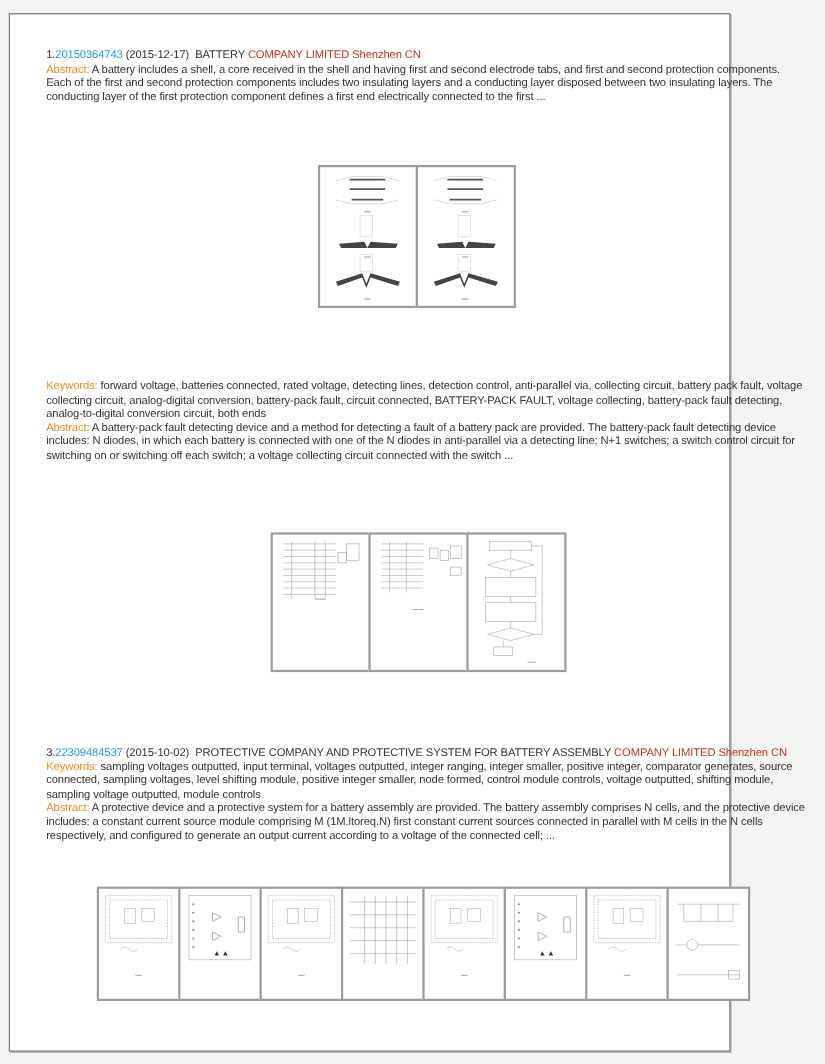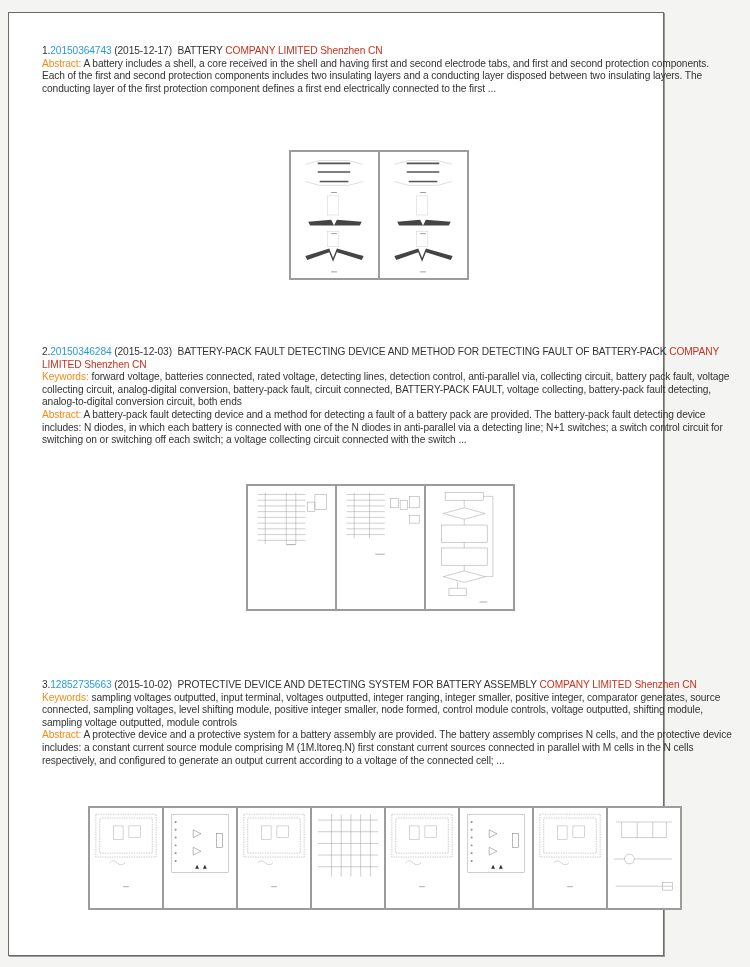--- a/index.html
+++ b/index.html
@@ -92,26 +92,20 @@
         <g fill="#999">
             <rect x="42" y="41" width="6" height="1"></rect>
             <rect x="42" y="84" width="6" height="1"></rect>
             <rect x="42" y="124" width="6" height="1"></rect>
           </g>
       </svg>
     </div>
   </div>
 
   <div class="entry" style="top:333px;">
-    <div>
-      <span class="num">2.</span><a class="link">20150346284</a>
-      <span>(2015-12-03)</span>&nbsp;
-      <span>BATTERY-PACK FAULT DETECTING DEVICE AND METHOD FOR DETECTING FAULT OF BATTERY-PACK</span>
-      <span class="company">COMPANY LIMITED Shenzhen CN</span>
-    </div>
     <div>
       <span class="label">Keywords:</span>
       <span>forward voltage, batteries connected, rated voltage, detecting lines, detection control, anti-parallel via, collecting circuit, battery pack fault, voltage collecting circuit, analog-digital conversion, battery-pack fault, circuit connected, BATTERY-PACK FAULT, voltage collecting, battery-pack fault detecting, analog-to-digital conversion circuit, both ends</span>
     </div>
     <div>
       <span class="label">Abstract:</span>
       <span>A battery-pack fault detecting device and a method for detecting a fault of a battery pack are provided. The battery-pack fault detecting device includes: N diodes, in which each battery is connected with one of the N diodes in anti-parallel via a detecting line; N+1 switches; a switch control circuit for switching on or switching off each switch; a voltage collecting circuit connected with the switch ...</span>
     </div>
   </div>
 
@@ -174,23 +168,23 @@
           <line x1="33" y1="100" x2="33" y2="106"></line>
           <path d="M62 94 L70 94 L70 10 L60 10"></path>
         </g>
         <rect x="56" y="120" width="8" height="1" fill="#aaa"></rect>
       </svg>
     </div>
   </div>
 
   <div class="entry" style="top:666px;">
     <div>
-      <span class="num">3.</span><a class="link">12852735663</a>
+      <span class="num">3.</span><a class="link">22309484537</a>
       <span>(2015-10-02)</span>&nbsp;
-      <span>PROTECTIVE DEVICE AND DETECTING SYSTEM FOR BATTERY ASSEMBLY</span>
+      <span>PROTECTIVE COMPANY AND PROTECTIVE SYSTEM FOR BATTERY ASSEMBLY</span>
       <span class="company">COMPANY LIMITED Shenzhen CN</span>
     </div>
     <div>
       <span class="label">Keywords:</span>
       <span>sampling voltages outputted, input terminal, voltages outputted, integer ranging, integer smaller, positive integer, comparator generates, source connected, sampling voltages, level shifting module, positive integer smaller, node formed, control module controls, voltage outputted, shifting module, sampling voltage outputted, module controls</span>
     </div>
     <div>
       <span class="label">Abstract:</span>
       <span>A protective device and a protective system for a battery assembly are provided. The battery assembly comprises N cells, and the protective device includes: a constant current source module comprising M (1M.ltoreq.N) first constant current sources connected in parallel with M cells in the N cells respectively, and configured to generate an output current according to a voltage of the connected cell; ...</span>
     </div>

